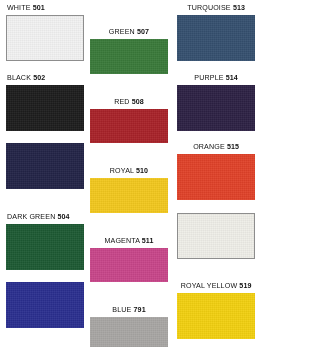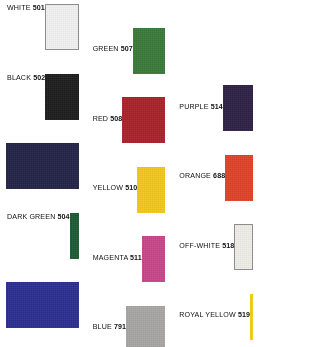--- a/index.html
+++ b/index.html
@@ -25,21 +25,21 @@
   .row {
     display: flex;
     width: 100%;
     height: 69.5px;
     box-sizing: border-box;
   }
   .cell {
     width: 33.333%;
     box-sizing: border-box;
     display: flex;
-    flex-direction: row;
+    flex-direction: column;
     position: relative;
   }
   .cell.col-0 { align-items: flex-start; padding-right: 10px; }
   .cell.col-1 { align-items: center; padding-left: 4px; padding-right: 6px; margin-top: 24px; }
   .cell.col-2 { align-items: center; padding-left: 8px; padding-right: 1px; }
 
   .swatch-label {
     font-size: 7.1px;
     line-height: 9px;
     letter-spacing: 0.15px;
@@ -82,59 +82,62 @@
 <div class="chart" id="chart-root">
     <div class="row">
       <div class="cell col-0">
         <div class="swatch-label"><span class="name">WHITE</span> <span class="code">501</span></div>
         <div class="swatch bordered" style="background-color: rgb(242, 242, 242);"></div>
       </div>
       <div class="cell col-1">
         <div class="swatch-label"><span class="name">GREEN</span> <span class="code">507</span></div>
         <div class="swatch" style="background-color: rgb(58, 122, 58);"></div>
       </div>
+      <div class="cell col-2">
+        <div class="swatch-label"><span class="name">TURQUOISE</span> <span class="code">513</span></div>
+        <div class="swatch" style="background-color: rgb(53, 80, 111);"></div>
+      </div>
     </div>
     <div class="row">
       <div class="cell col-0">
         <div class="swatch-label"><span class="name">BLACK</span> <span class="code">502</span></div>
         <div class="swatch" style="background-color: rgb(29, 29, 29);"></div>
       </div>
       <div class="cell col-1">
         <div class="swatch-label"><span class="name">RED</span> <span class="code">508</span></div>
         <div class="swatch" style="background-color: rgb(168, 34, 41);"></div>
       </div>
       <div class="cell col-2">
         <div class="swatch-label"><span class="name">PURPLE</span> <span class="code">514</span></div>
         <div class="swatch" style="background-color: rgb(45, 33, 68);"></div>
       </div>
     </div>
     <div class="row">
       <div class="cell col-0">
         <div class="swatch" style="background-color: rgb(35, 36, 71);"></div>
       </div>
       <div class="cell col-1">
-        <div class="swatch-label"><span class="name">YELLOW</span> <span class="code">510</span></div>
+        <div class="swatch-label"><span class="name">ROYAL</span> <span class="code">510</span></div>
         <div class="swatch" style="background-color: rgb(242, 200, 30);"></div>
       </div>
       <div class="cell col-2">
-        <div class="swatch-label"><span class="name">ORANGE</span> <span class="code">688</span></div>
+        <div class="swatch-label"><span class="name">ORANGE</span> <span class="code">515</span></div>
         <div class="swatch" style="background-color: rgb(224, 66, 41);"></div>
       </div>
     </div>
     <div class="row">
       <div class="cell col-0">
         <div class="swatch-label"><span class="name">DARK GREEN</span> <span class="code">504</span></div>
         <div class="swatch" style="background-color: rgb(29, 90, 51);"></div>
       </div>
       <div class="cell col-1">
         <div class="swatch-label"><span class="name">MAGENTA</span> <span class="code">511</span></div>
         <div class="swatch" style="background-color: rgb(200, 70, 138);"></div>
       </div>
       <div class="cell col-2">
-        <div class="swatch-label"><span class="name">OFF-WHITE</span> <span class="code">518</span></div>
         <div class="swatch bordered" style="background-color: rgb(239, 238, 232);"></div>
       </div>
     </div>
     <div class="row">
       <div class="cell col-0">
         <div class="swatch" style="background-color: rgb(43, 47, 143);"></div>
       </div>
       <div class="cell col-1">
         <div class="swatch-label"><span class="name">BLUE</span> <span class="code">791</span></div>
         <div class="swatch" style="background-color: rgb(168, 166, 164);"></div>

